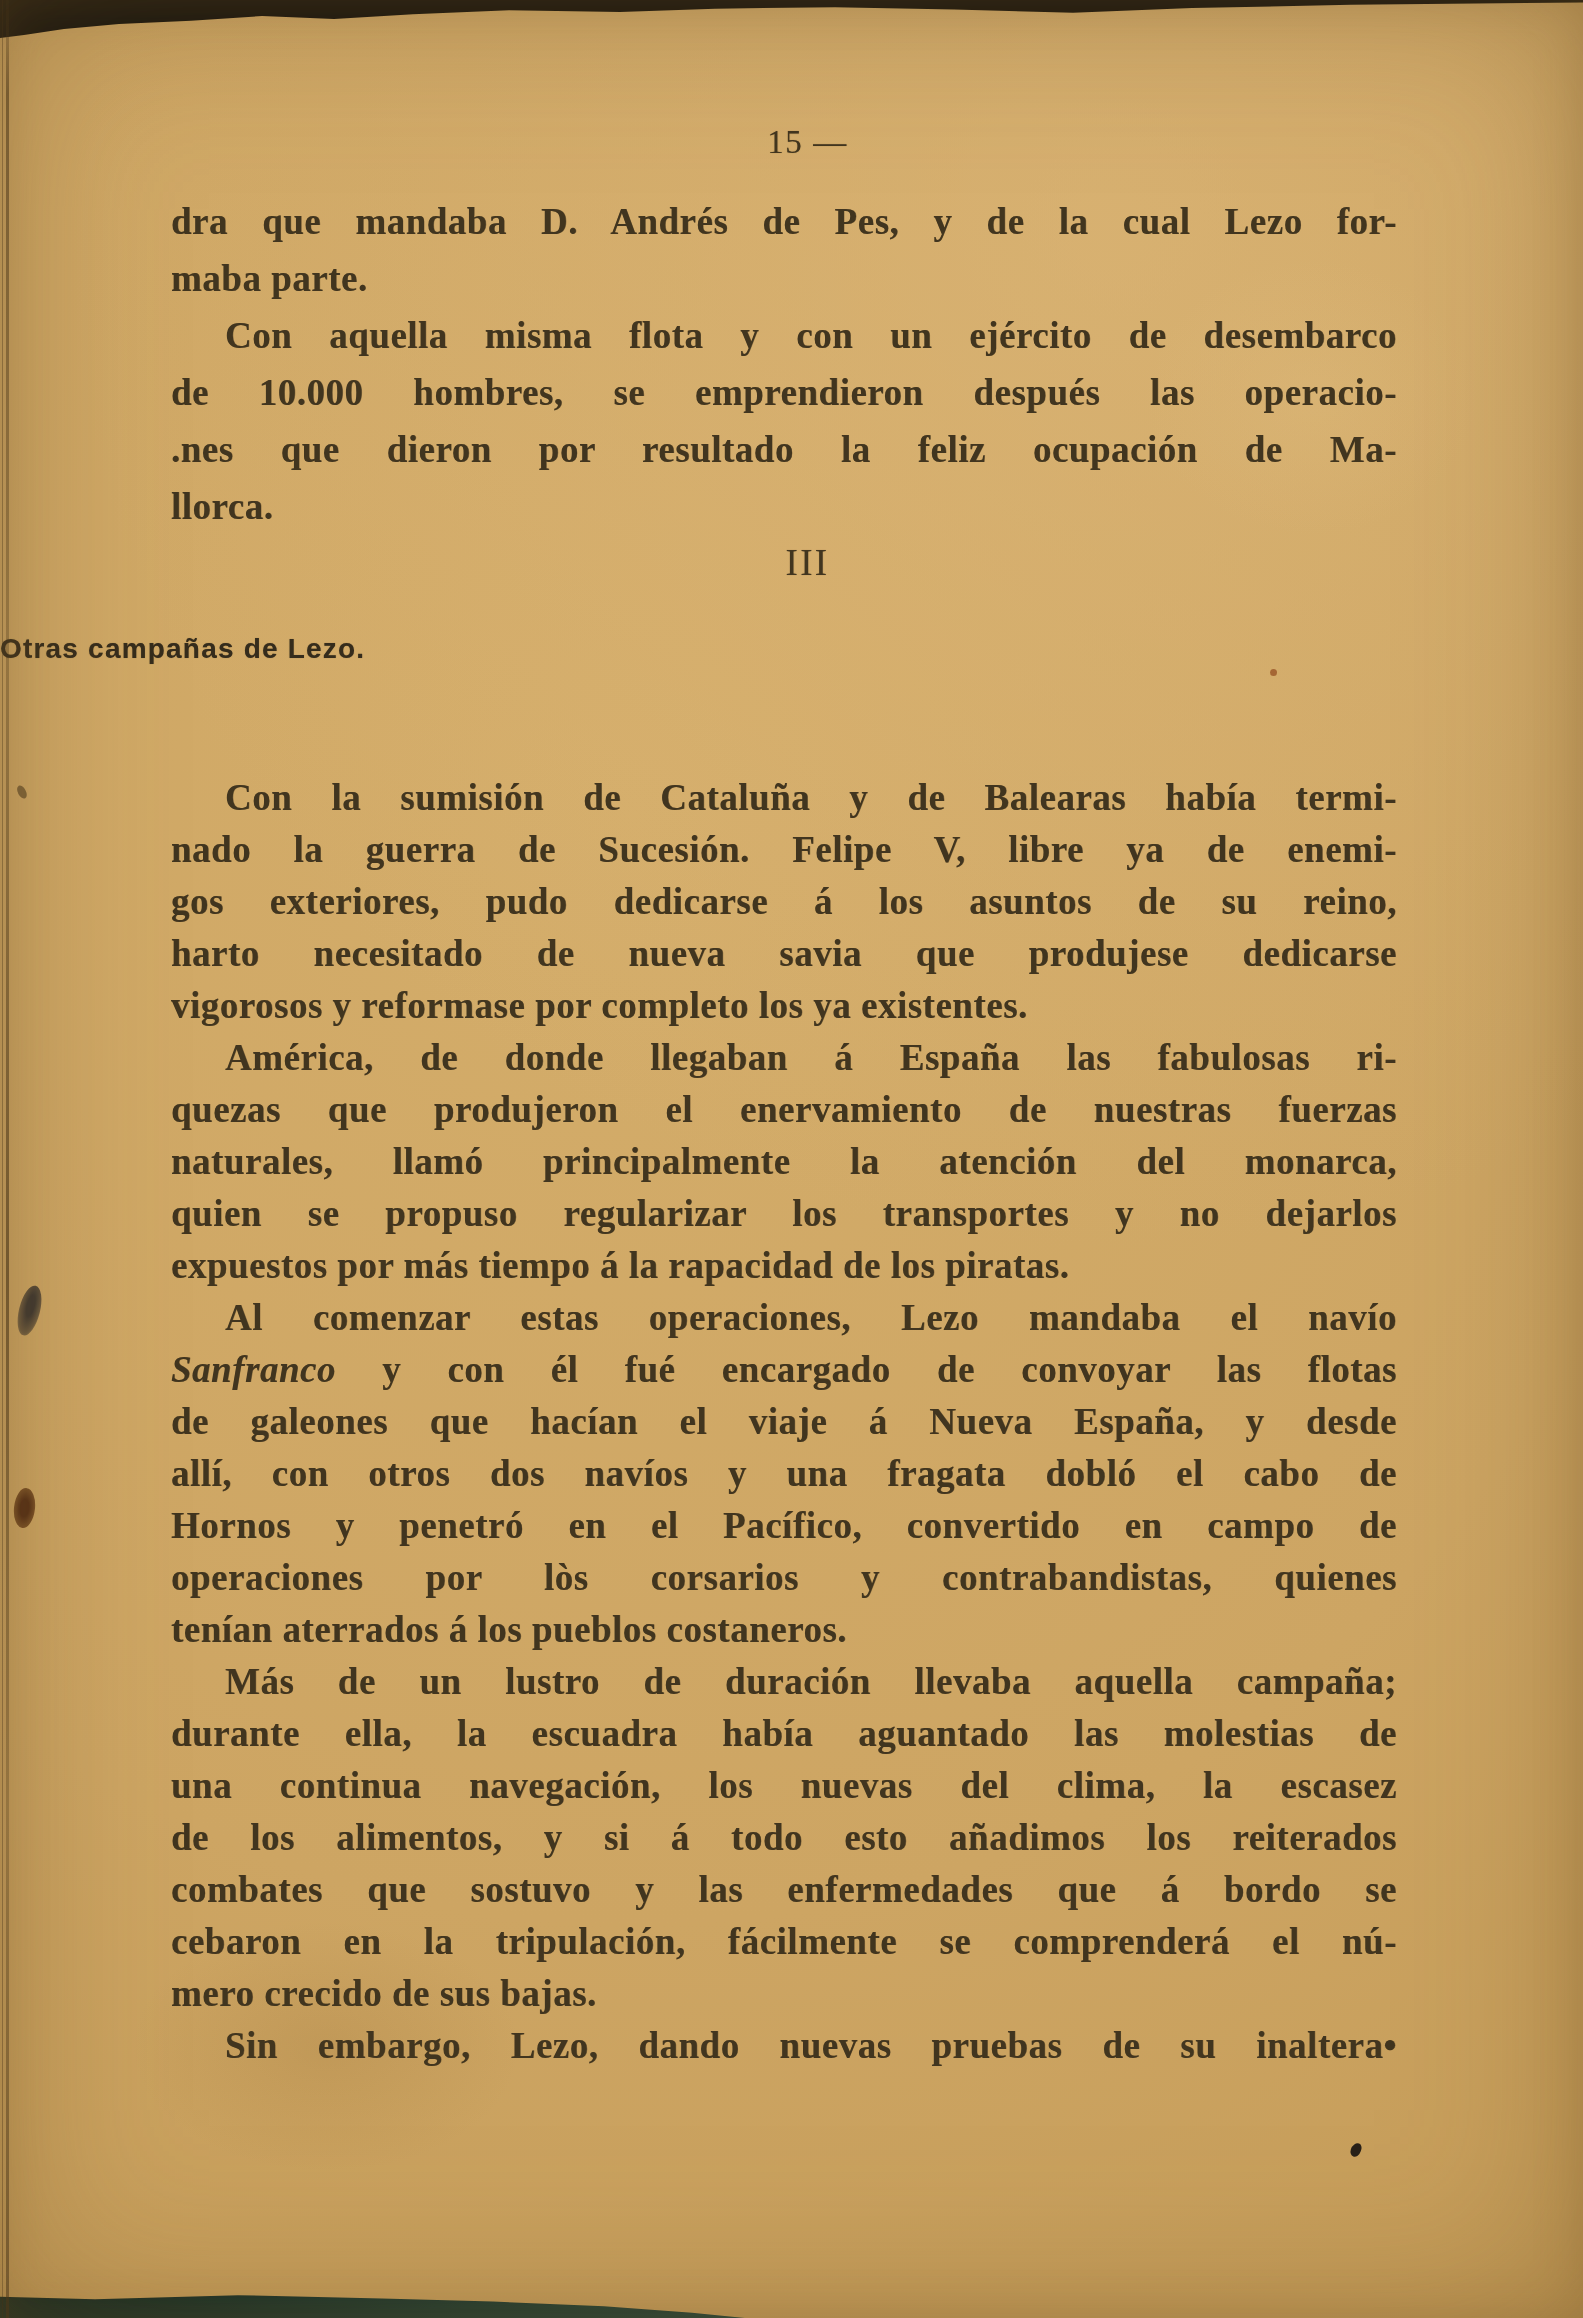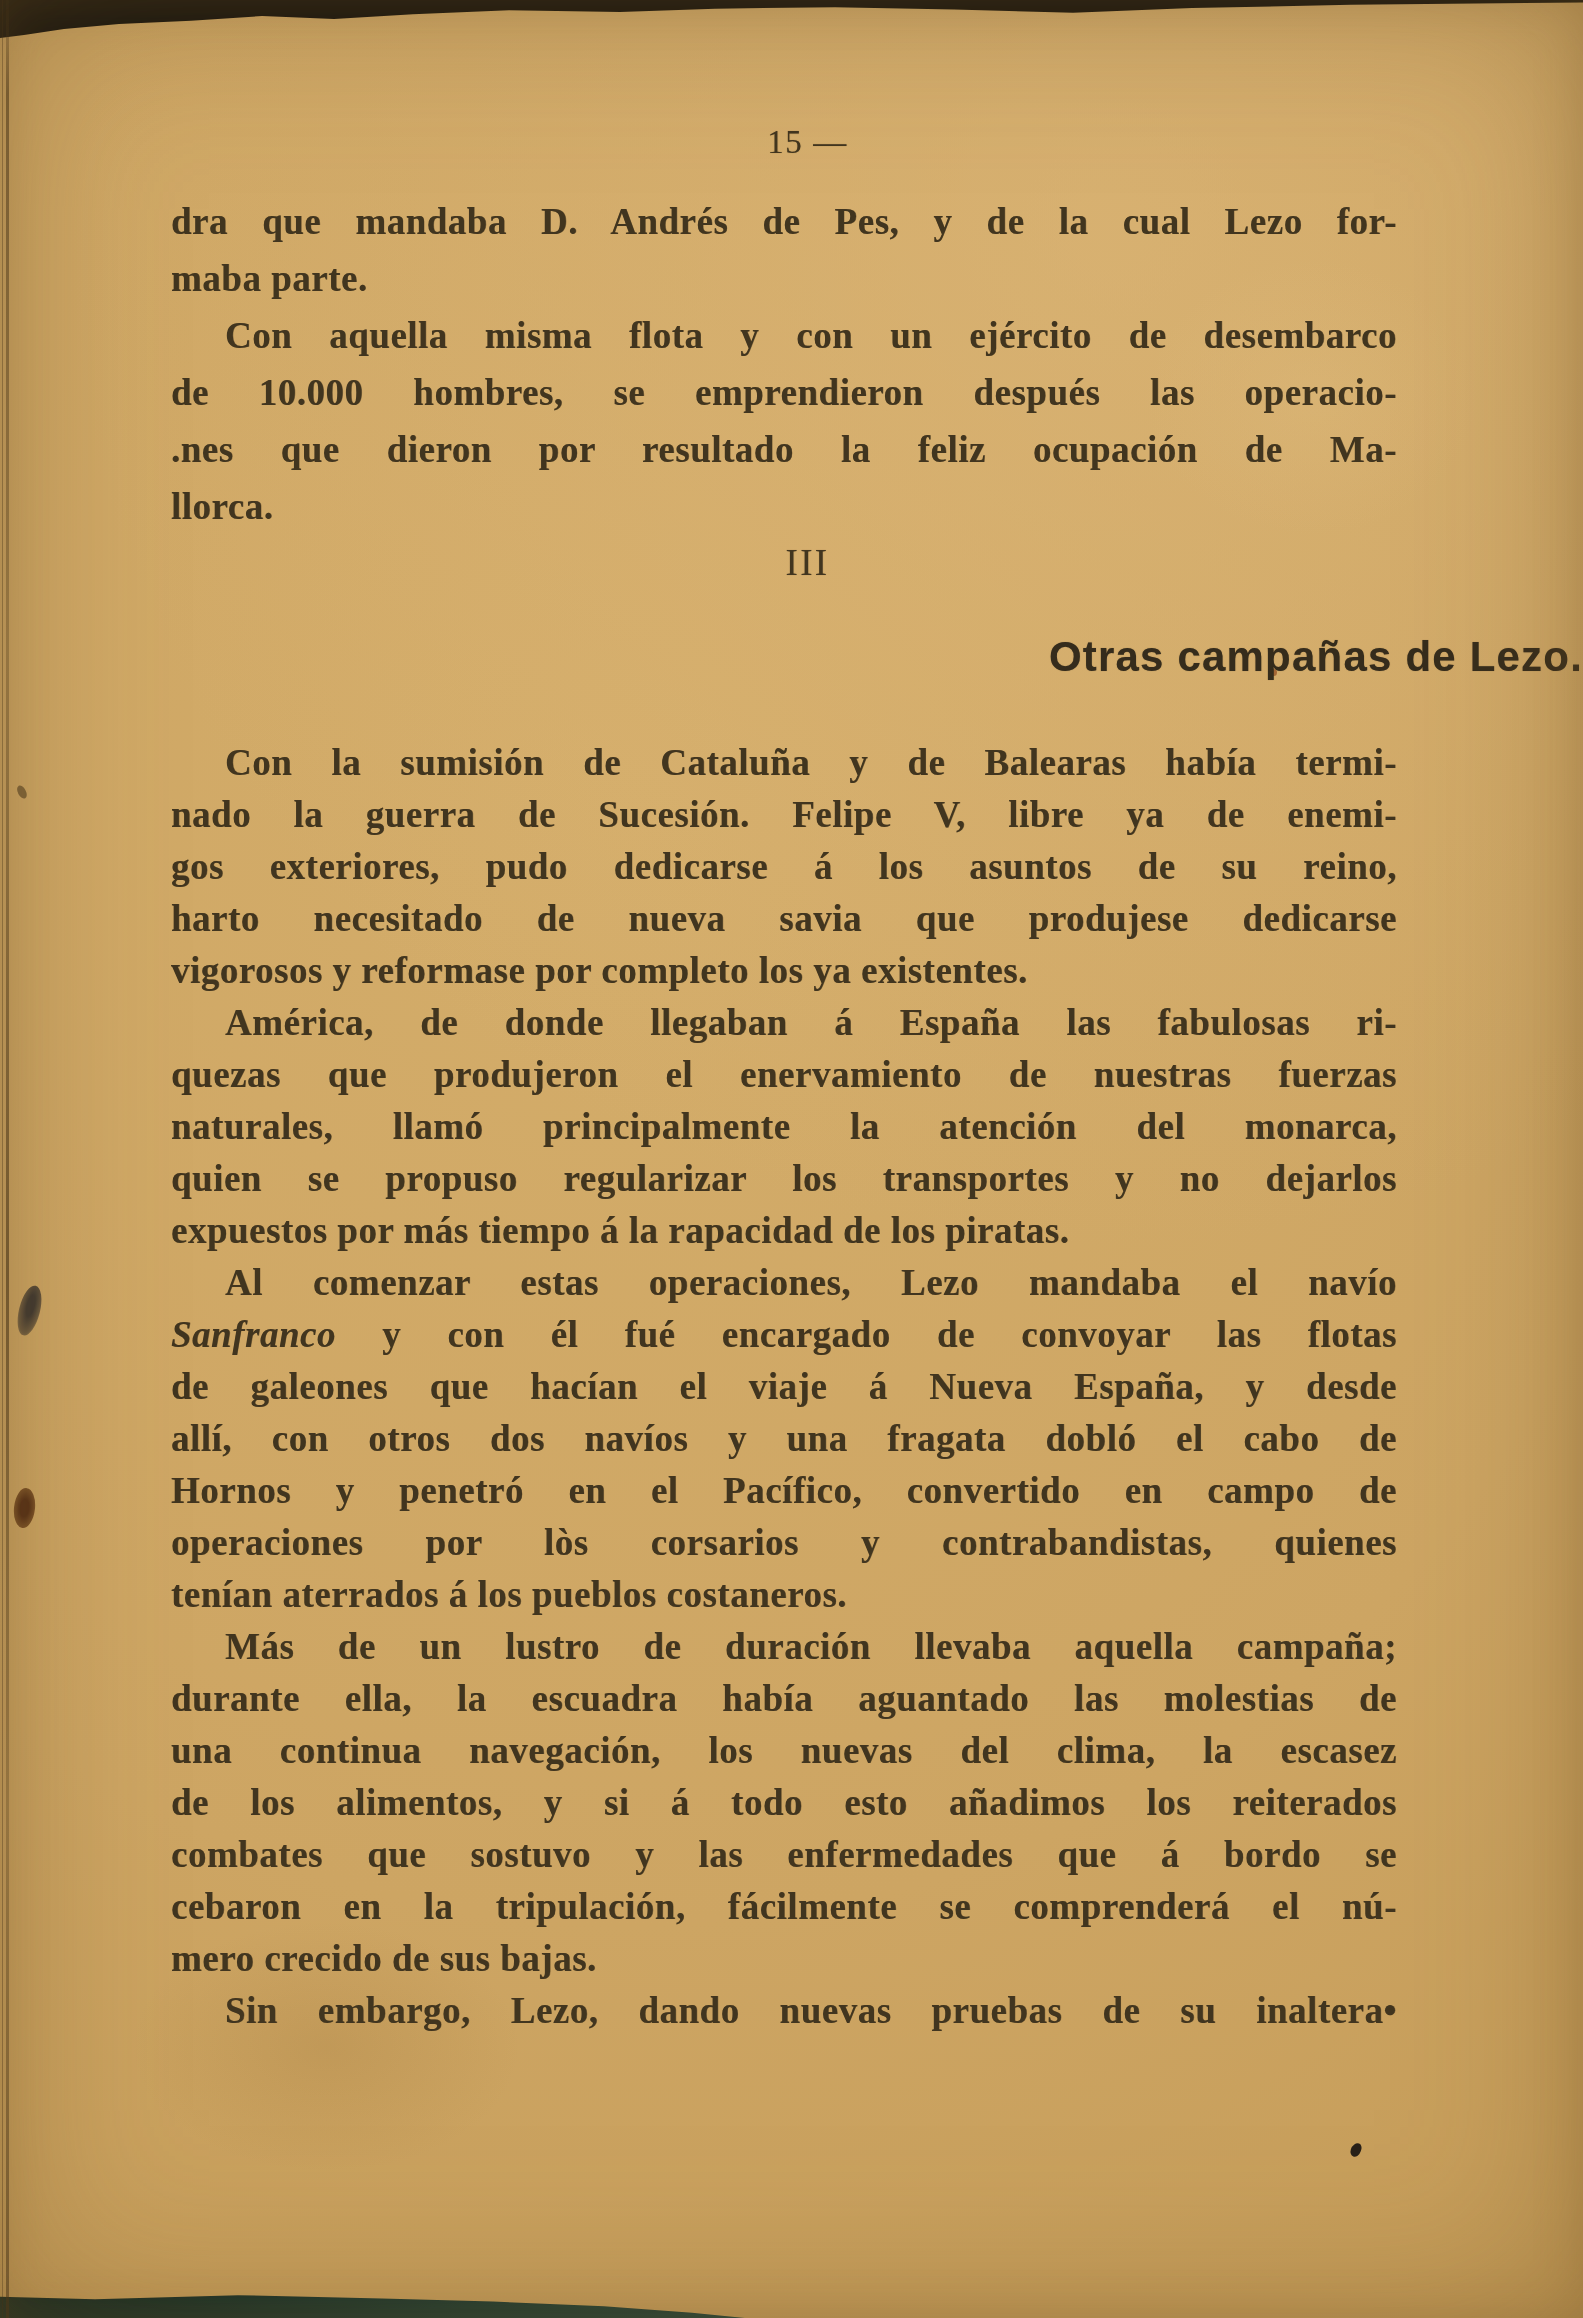--- a/index.html
+++ b/index.html
@@ -95,34 +95,34 @@
     text-align: center; font-size: 33px; letter-spacing: 1.6px;
     color: #41351f; text-shadow: 0 0 0.8px rgba(65,50,25,0.5); padding-left: 16px;
   }
   .numeral {
     position: absolute; top: 541px; left: 0; width: 100%;
     text-align: center; font-size: 37px; letter-spacing: 2.4px;
     color: #41351f; text-shadow: 0 0 0.8px rgba(65,50,25,0.5); margin-left: 16px;
   }
   .heading {
     position: absolute; top: 633px; left: 0; width: 100%;
-    text-align: right;
+    text-align: left;
     font-family: "Liberation Sans", "DejaVu Sans", sans-serif;
-    font-weight: bold; font-size: 42px; letter-spacing: 1.2px;
+    font-weight: bold; font-size: 28px; letter-spacing: 1.2px;
     color: #352c1c; text-shadow: 0 0 0.8px rgba(53,44,28,0.5);
   }
 
   .block {
     position: absolute; left: 171px; width: 1226px;
     color: #41351f; font-size: 37px;
     text-shadow: 0.4px 0.4px 0.6px rgba(60,45,22,0.45);
     letter-spacing: 0.5px;
   }
   .block-a { top: 193px; }
-  .block-b { top: 737px; }
+  .block-b { top: 772px; }
 
   .block-a .line { height: 57px; line-height: 57px; }
   .block-b .line { height: 52px; line-height: 52px; }
 
   .line { text-align: justify; text-align-last: justify; white-space: nowrap; font-weight: bold; }
   .line.left { text-align-last: left; }
   .line.indent { text-indent: 54px; }
   .line .italic { font-style: italic; }
 </style>
 </head>

